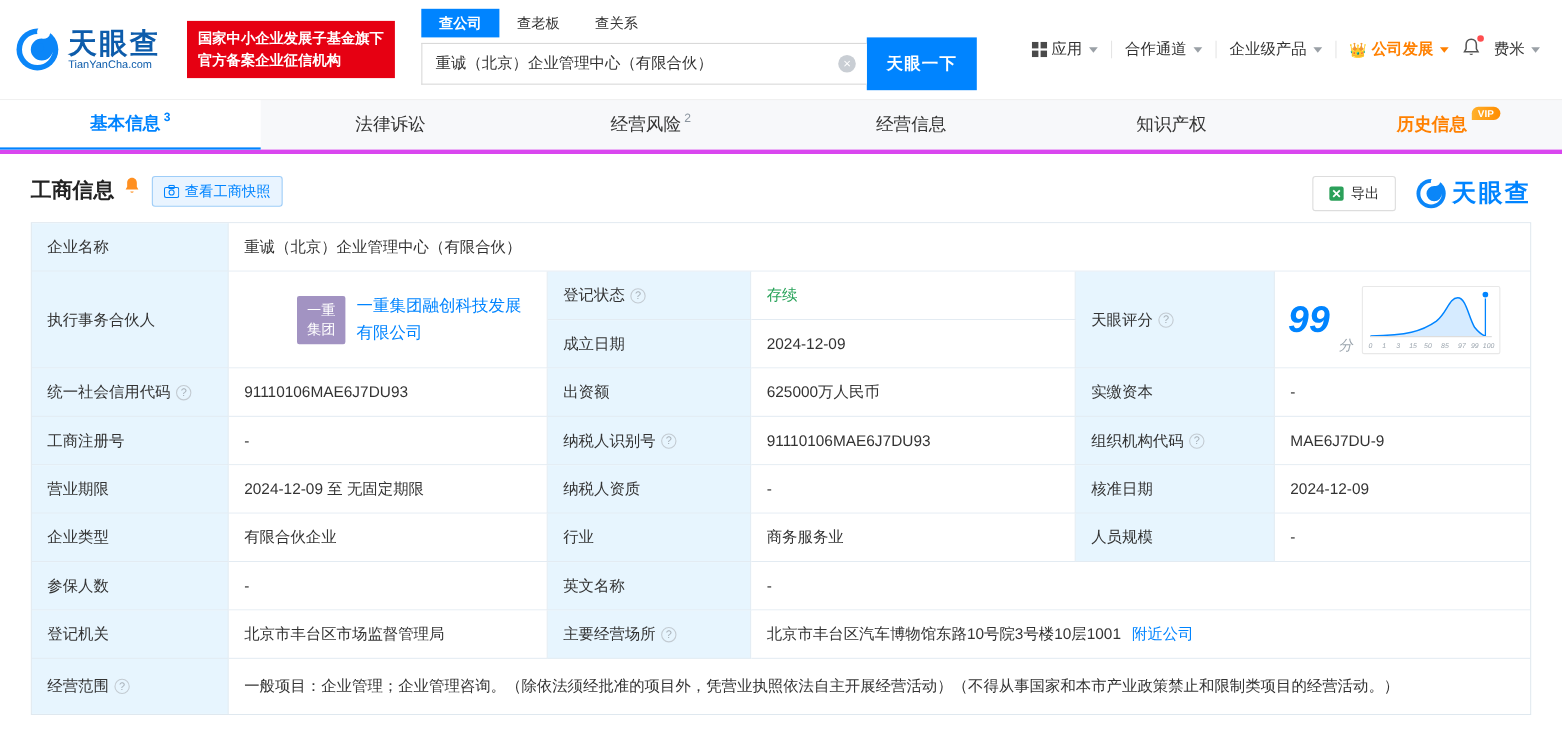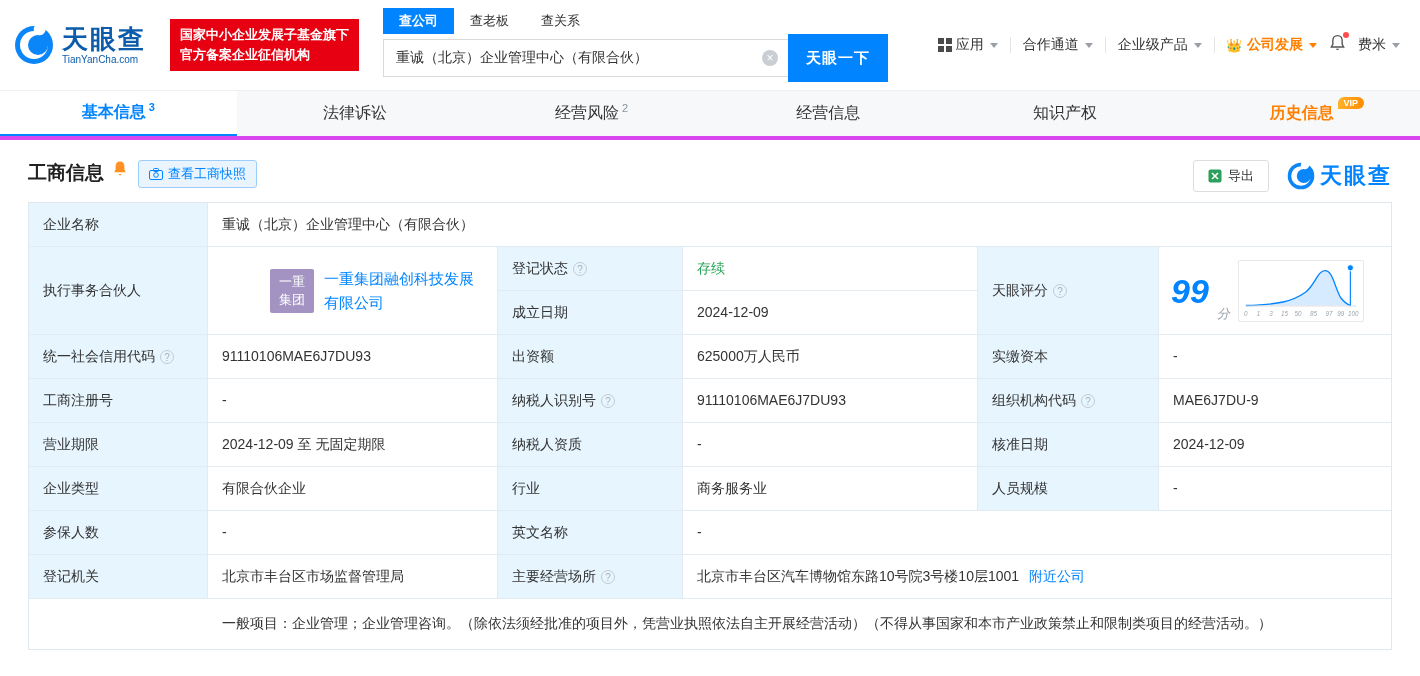--- a/index.html
+++ b/index.html
@@ -382,17 +382,21 @@
   </div>
   <div class="cell lbl" style="grid-area:9/3/10/4">
     <span>主要经营场所</span>
     <span class="help"></span>
   </div>
   <div class="cell lastcol" style="grid-area:9/4/10/7; gap:10px;">
     <span>北京市丰台区汽车博物馆东路10号院3号楼10层1001</span>
     <a class="link">附近公司</a>
   </div>
 
+  <div class="cell lbl lastrow" style="grid-area:10/1/11/2; align-items:center;">
+    <span>经营范围</span>
+    <span class="help"></span>
+  </div>
   <div class="cell lastcol lastrow" style="grid-area:10/2/11/7; padding:14px;">
     <span class="scope-text">一般项目：企业管理；企业管理咨询。（除依法须经批准的项目外，凭营业执照依法自主开展经营活动）（不得从事国家和本市产业政策禁止和限制类项目的经营活动。）</span>
   </div>
 
 </div>
 
 </body></html>

